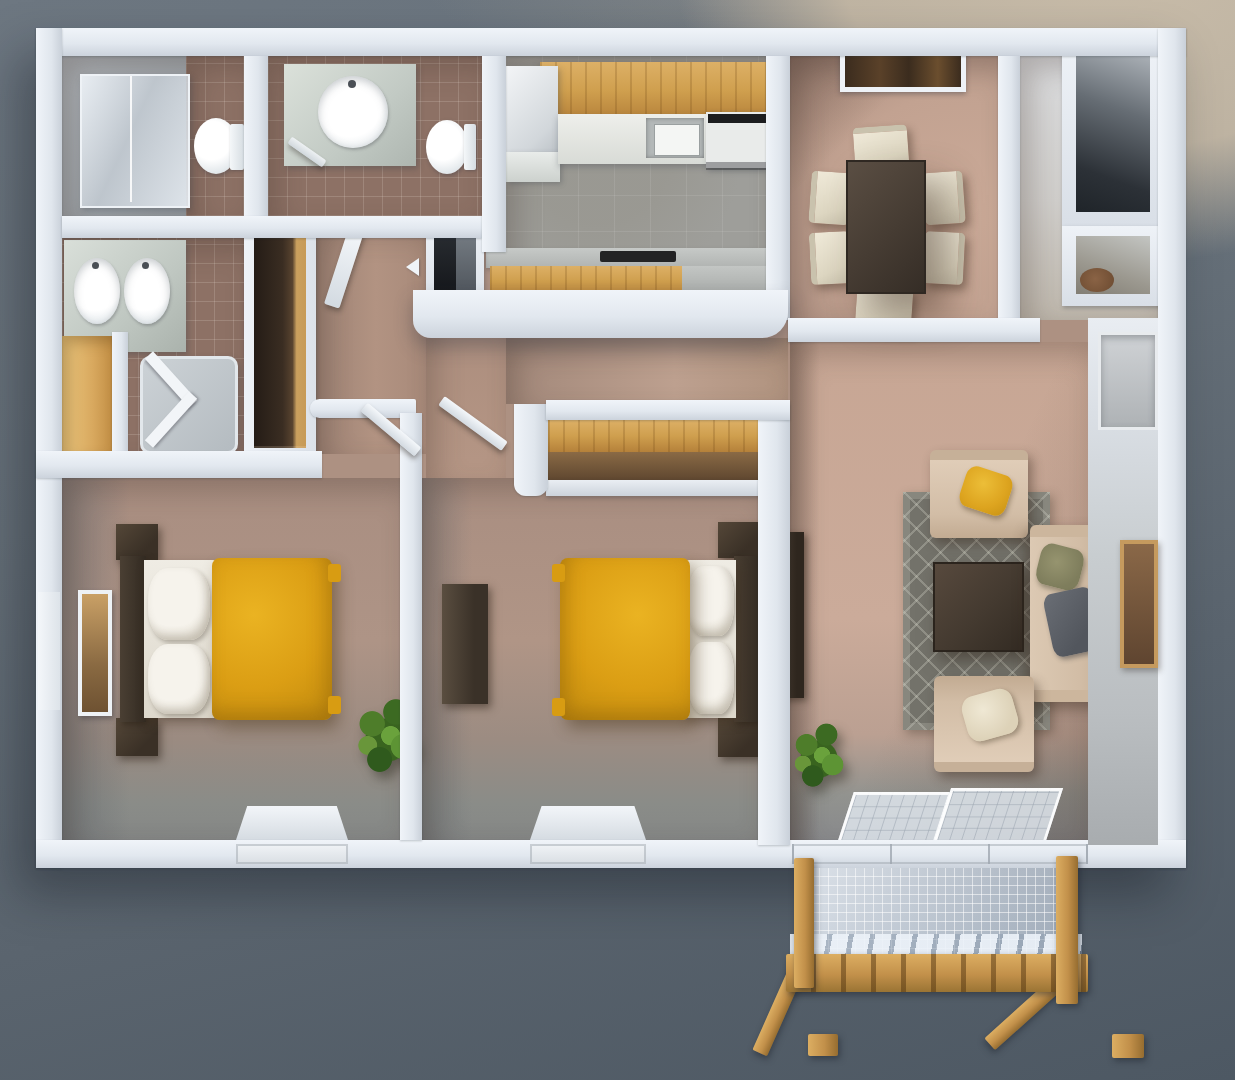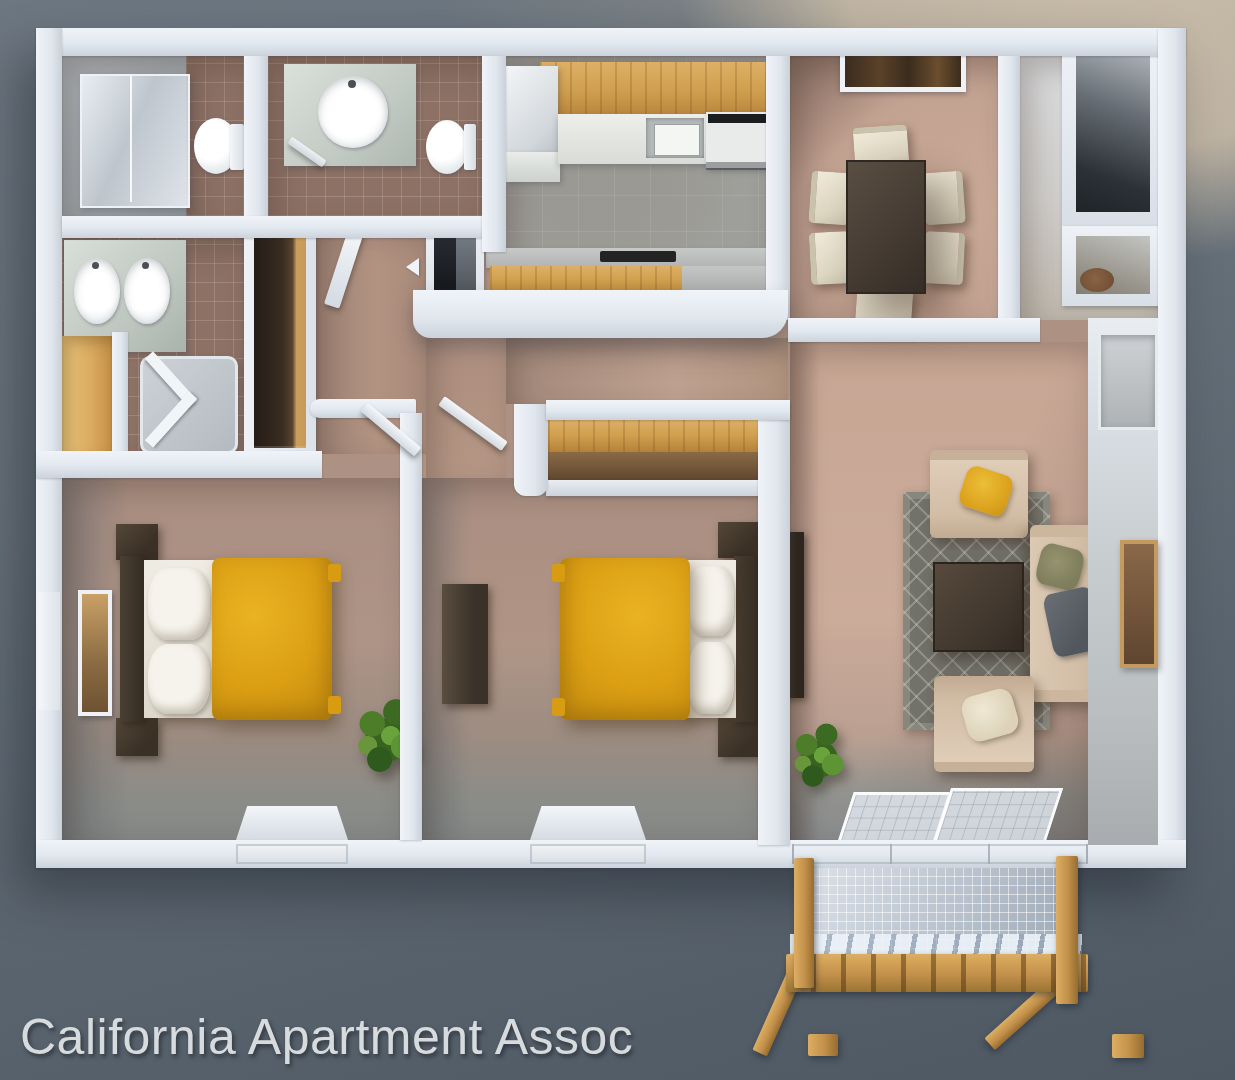--- a/index.html
+++ b/index.html
@@ -276,15 +276,14 @@
   <div class="abs" style="left:790px;top:934px;width:292px;height:44px;background:repeating-linear-gradient(100deg,rgba(236,242,249,0.9) 0 16px,rgba(145,160,178,0.6) 16px 21px);"></div>
   <div class="woodpost" style="left:794px;top:958px;width:16px;height:104px;transform-origin:50% 0;transform:rotate(24deg);"></div>
   <div class="woodpost" style="left:1062px;top:972px;width:16px;height:108px;transform-origin:50% 0;transform:rotate(48deg);"></div>
   <div class="woodpost" style="left:786px;top:954px;width:302px;height:38px;background:linear-gradient(180deg,#dcae62 0%,#c2904a 55%,#9a7434 100%);
       background-image:repeating-linear-gradient(90deg,transparent 0 25px,rgba(82,52,16,0.5) 25px 30px),linear-gradient(180deg,#dcae62 0%,#c2904a 55%,#9a7434 100%);"></div>
   <div class="woodpost" style="left:794px;top:858px;width:20px;height:130px;"></div>
   <div class="woodpost" style="left:1056px;top:856px;width:22px;height:148px;"></div>
   <div class="woodpost" style="left:808px;top:1034px;width:30px;height:22px;"></div>
   <div class="woodpost" style="left:1112px;top:1034px;width:32px;height:24px;"></div>
 
-  <div id="watermark">California Apartment Assoc</div>
 
 </div>
 
 </body></html>

